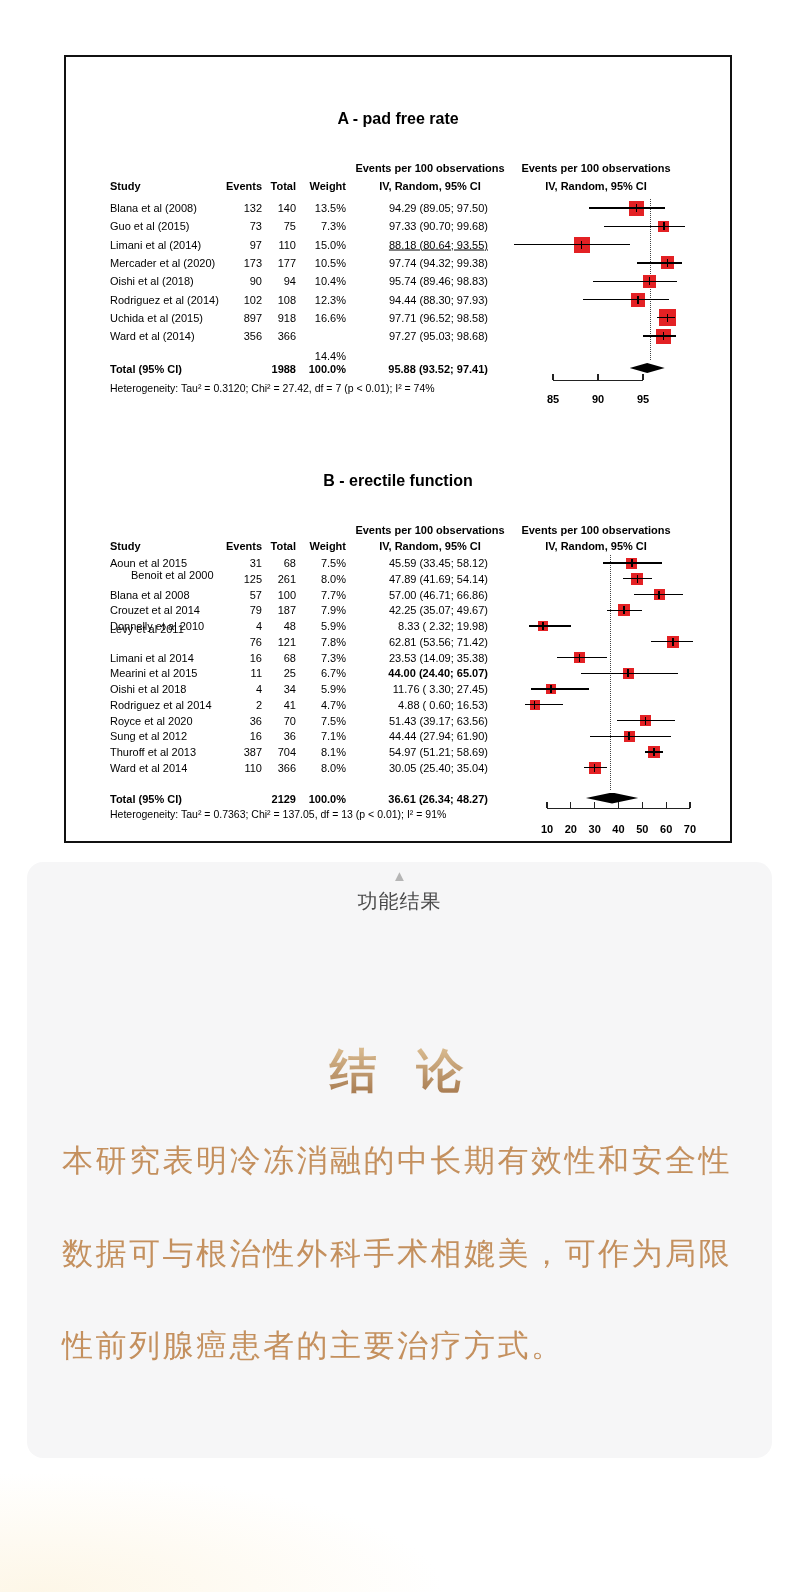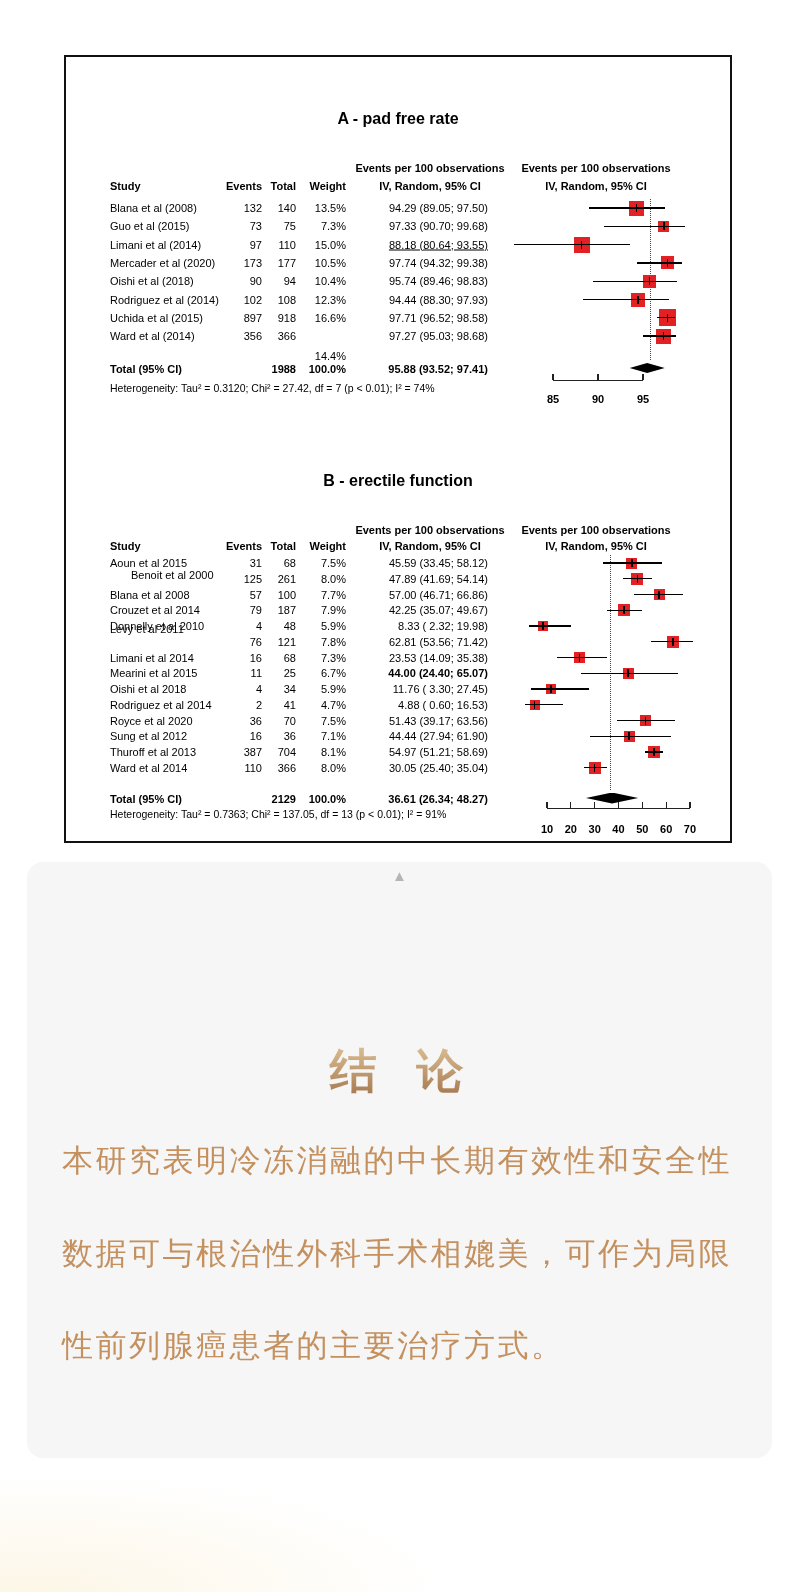--- a/index.html
+++ b/index.html
@@ -302,19 +302,20 @@
         <div class="axtick" style="left: 599.515px; top: 745px;"></div>
         <div class="t ctr axlab" style="left: 600.165px; top: 772px;">60</div>
         <div class="axtick" style="left: 623.348px; top: 745px;"></div>
         <div class="t ctr axlab" style="left: 623.998px; top: 772px;">70</div>
       </div>
   </div>
 </div>
 
 <div class="gray-card">
   <div class="tri">▲</div>
+  <div class="caption">功能结果</div>
   <div class="conc-head">结 论</div>
   <div class="conc-line" style="top:278px">本研究表明冷冻消融的中长期有效性和安全性</div>
   <div class="conc-line" style="top:371px">数据可与根治性外科手术相媲美，可作为局限</div>
   <div class="conc-line" style="top:463px">性前列腺癌患者的主要治疗方式。</div>
 </div>
 
 <div class="glow"></div>
 
 </body></html>

